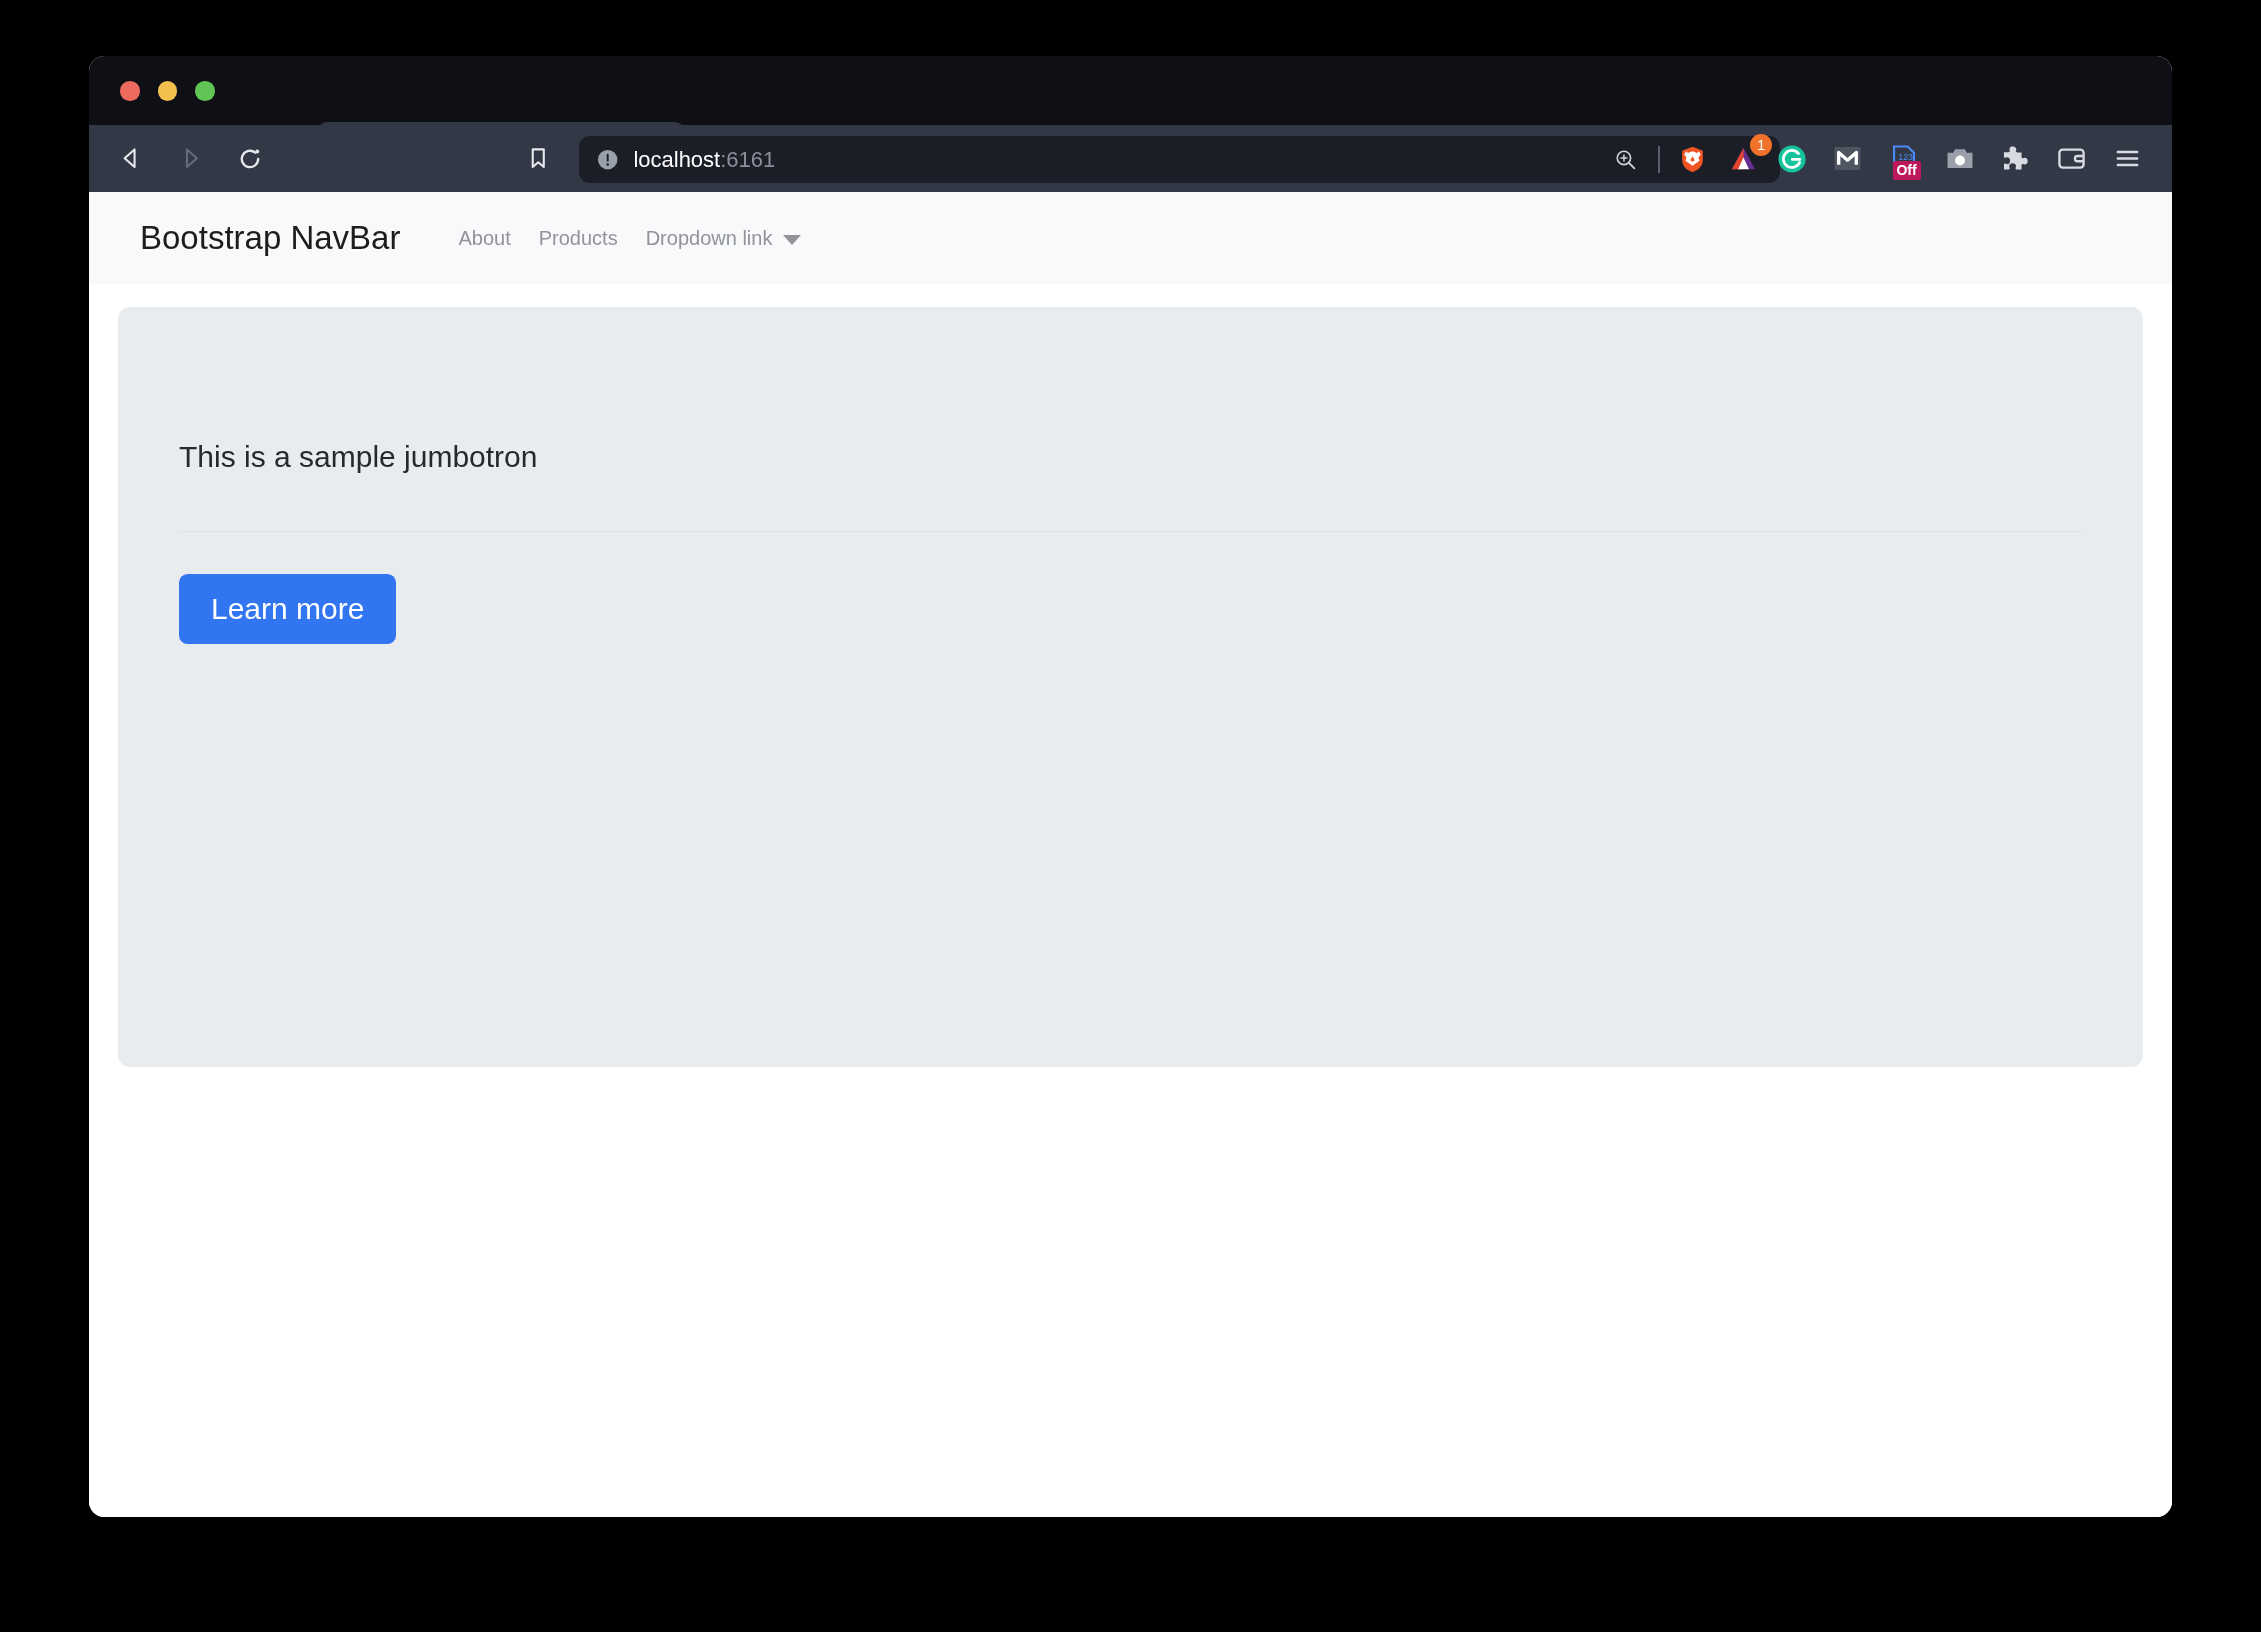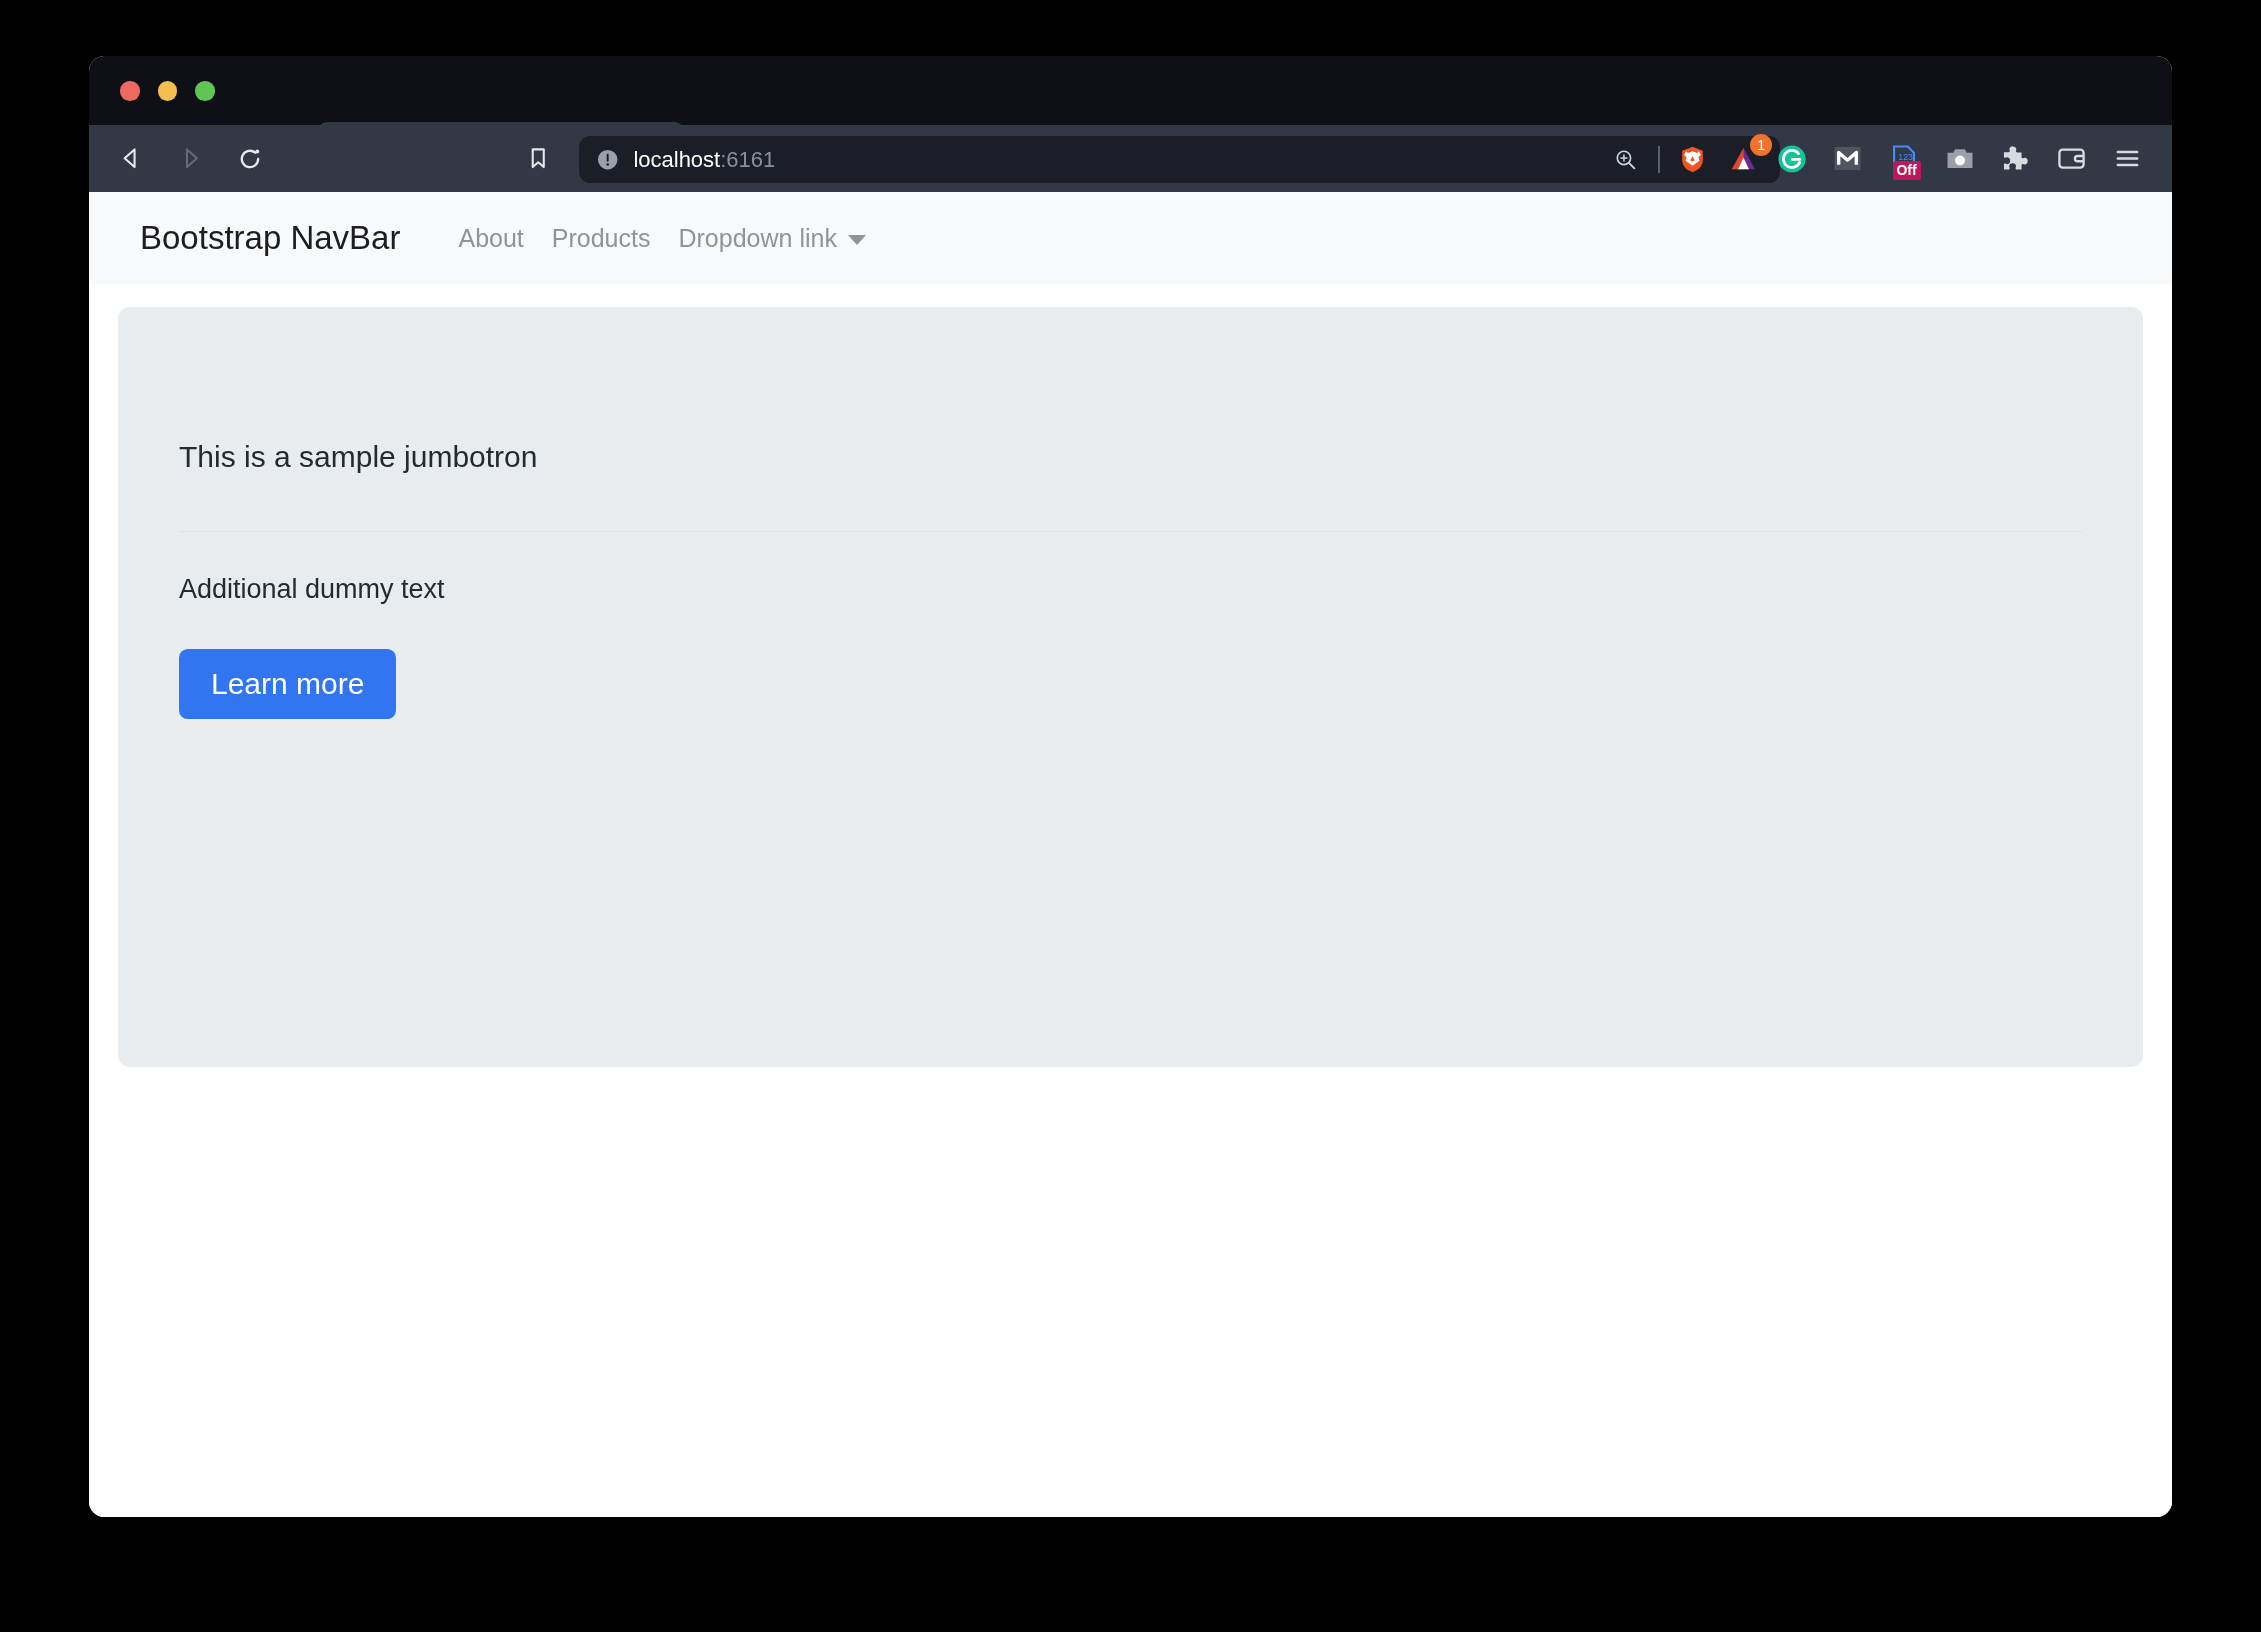--- a/index.html
+++ b/index.html
@@ -276,21 +276,21 @@
     margin-right: 44px;
     white-space: nowrap;
     margin-left: 22px;
   }
   .navbar-nav {
     display: flex;
     align-items: center;
     gap: 0px;
   }
   .nav-link {
-    font-size: 25px;
+    font-size: 20px;
     color: #919396;
     padding: 0 14px;
     white-space: nowrap;
     display: flex;
     align-items: center;
   }
   .caret {
     display: inline-block;
     width: 0;
     height: 0;
@@ -506,20 +506,19 @@
           <a class="nav-link">
               <span>Dropdown link</span>
               <span class="caret"></span>
             </a>
         </div>
       </nav>
 
       <section class="jumbotron">
         <p class="jumbo-lead">This is a sample jumbotron</p>
         <hr class="jumbo-hr">
-        <p class="jumbo-text">Additional dummy text</p>
         <button class="btn-primary">Learn more</button>
       </section>
 
     </div>
   </div>
 </div>
 
 
 </body></html>

